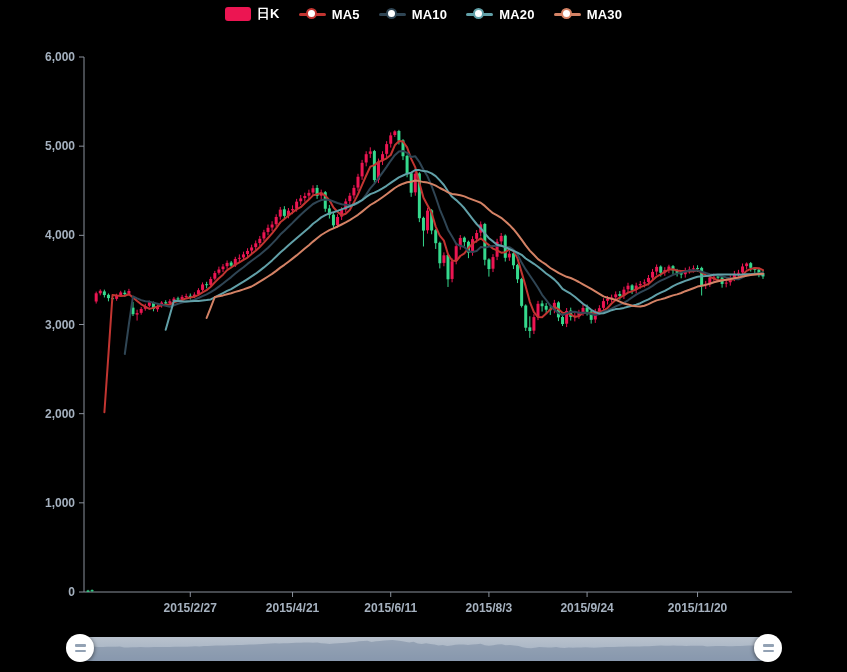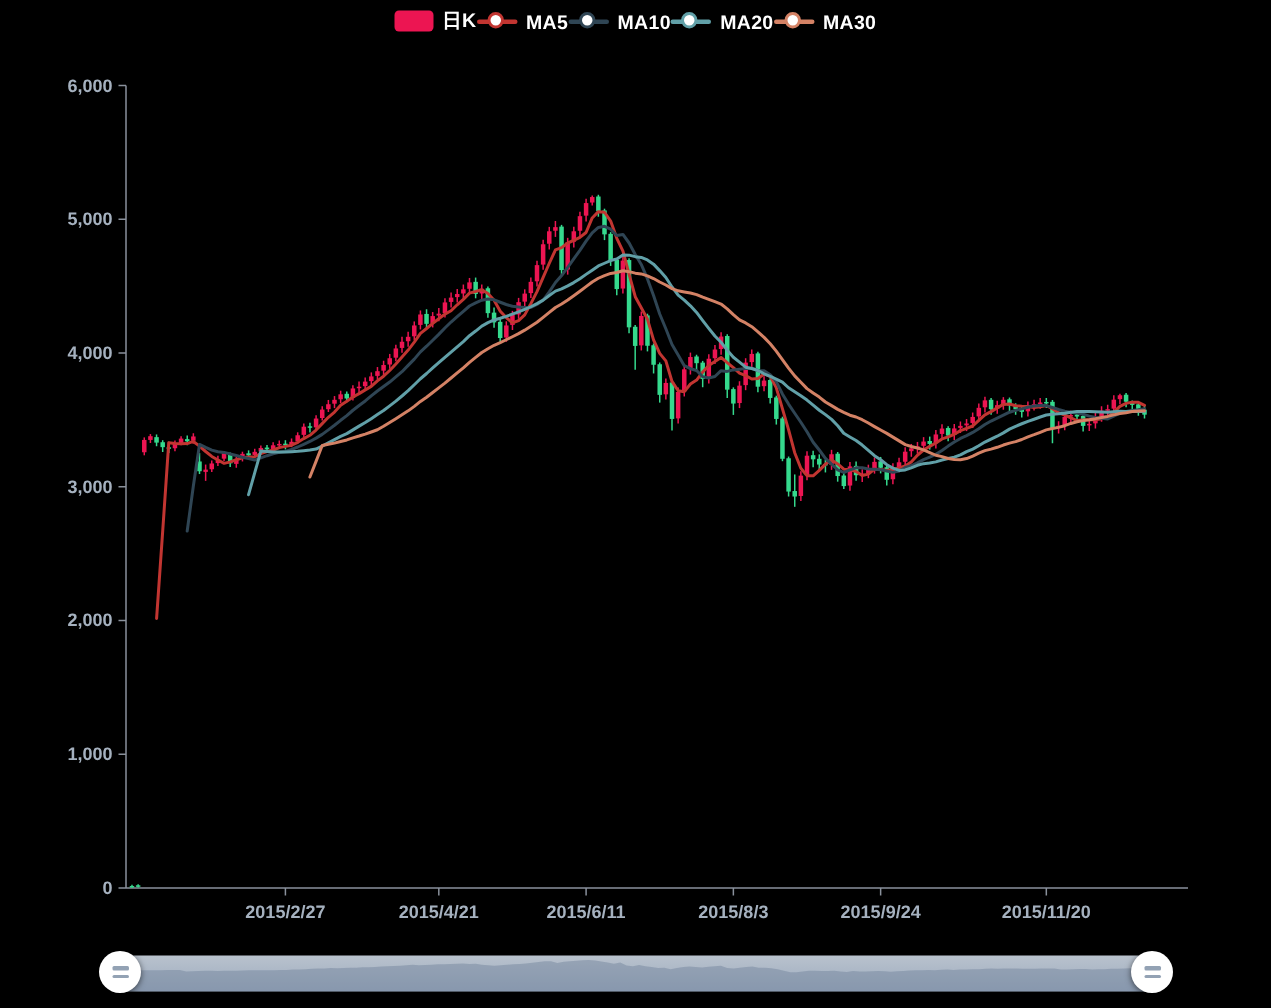--- a/index.html
+++ b/index.html
@@ -3,21 +3,21 @@
 <meta charset="utf-8">
 <style>
   html,body{margin:0;padding:0;background:#000;}
   .stage{
     position:relative;width:847px;height:672px;background:#000;
     font-family:"Liberation Sans", sans-serif;overflow:hidden;
   }
   
   .legend{
     position:absolute;top:4px;left:0;right:0;height:20px;
-    display:flex;justify-content:center;align-items:center;
+    display:flex;justify-content:center;align-items:center;gap:19px;
   }
   .legend-item{display:flex;align-items:center;gap:6px;cursor:pointer;}
   .legend-item .lbl{font-size:13px;font-weight:bold;color:#fff;letter-spacing:.2px;}
   .marker-rect{width:26px;height:14px;border-radius:3px;}
   .marker-line{position:relative;width:27px;height:14px;}
   .marker-line .ln{position:absolute;left:0;right:0;top:5.5px;height:3px;border-radius:2px;}
   .marker-line .dot{
     position:absolute;left:7px;top:1px;width:7px;height:7px;border-radius:50%;
     background:#fff;border-width:2.5px;border-style:solid;
   }

